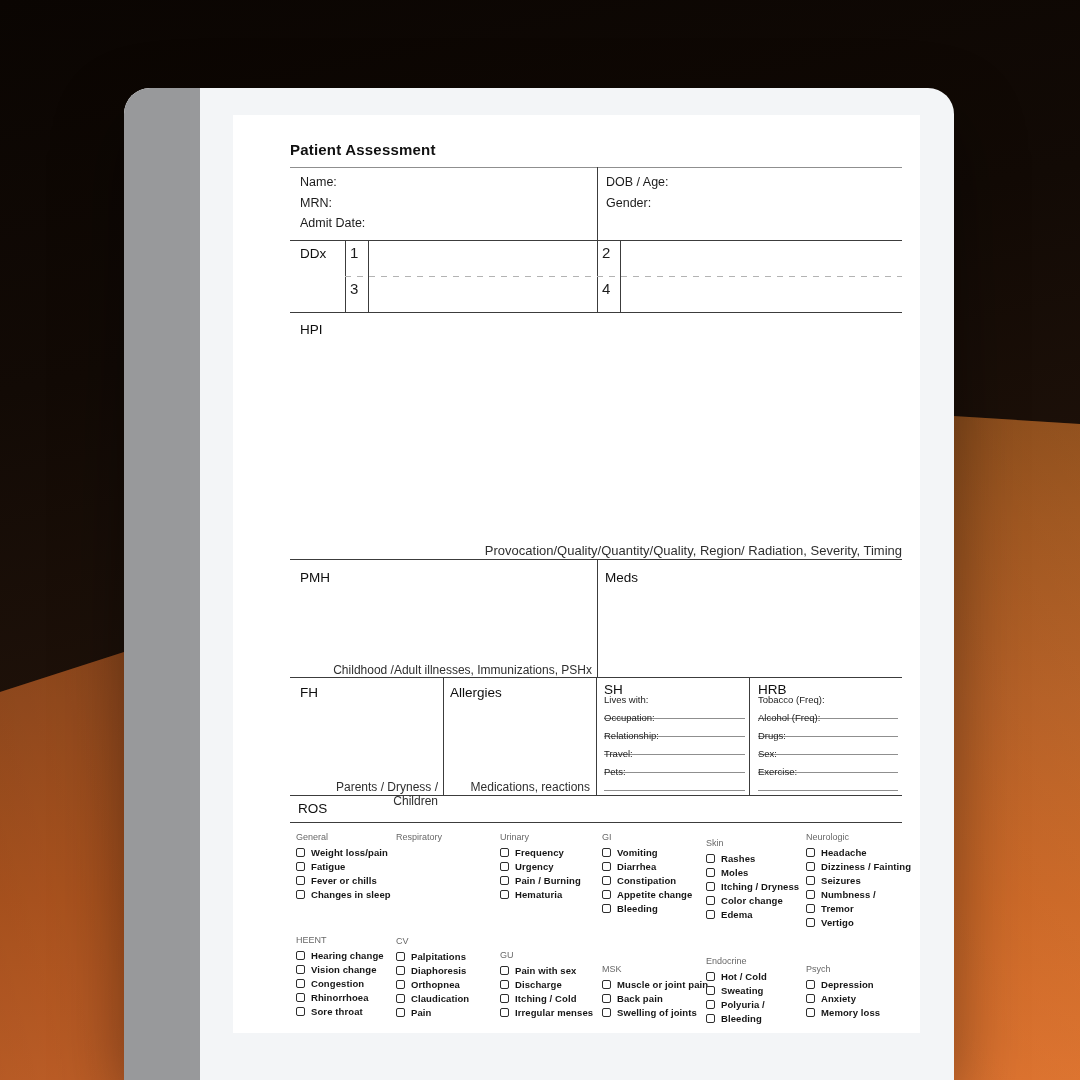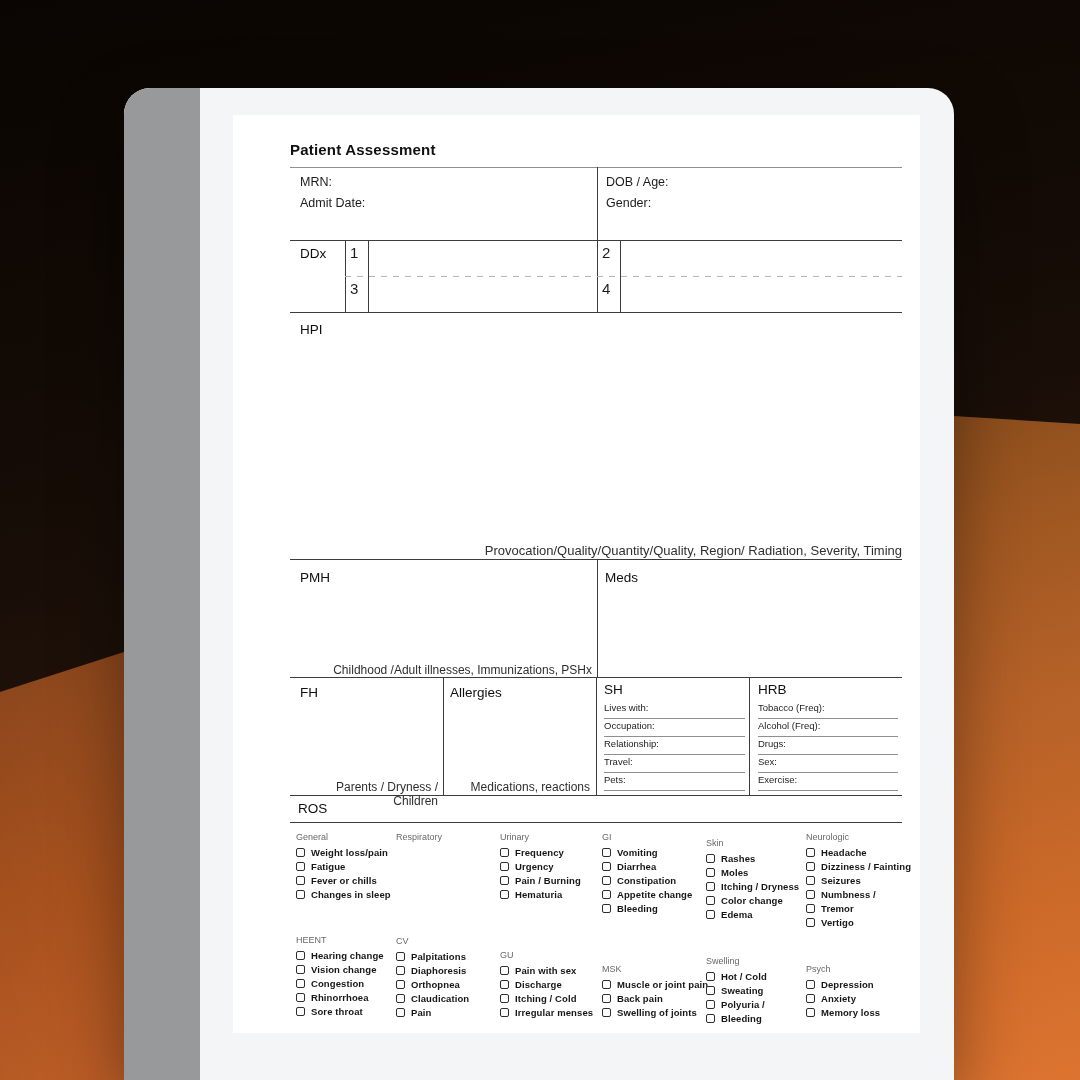--- a/index.html
+++ b/index.html
@@ -46,21 +46,21 @@
   .slot{position:absolute;}
 
   .caption{position:absolute;font-size:13px;color:#2f2f2f;}
   .caption.small{font-size:12px;}
   .right-al{text-align:right;}
 
   
   .fields{position:absolute;top:586px;}
   .fields.sh{left:314px;width:141px;}
   .fields.hrb{left:468px;width:140px;}
-  .field-row{height:18px;border-bottom:1px solid #8f8f8f;display:flex;align-items:flex-end;padding-bottom:5px;}
+  .field-row{height:18px;border-bottom:1px solid #8f8f8f;display:flex;align-items:flex-end;padding-bottom:13px;}
   .field-label{font-size:9.5px;color:#222;}
 
   
   .ros-block{position:absolute;left:6px;width:606px;}
   .ros-block.b1{top:717px;height:96px;}
   .ros-block.b2{top:820px;height:98px;}
   .ros-col{position:absolute;top:0;width:100px;}
   .ros-col.c1{left:0;}   .ros-col.c2{left:100px;}
   .ros-col.c3{left:204px;}.ros-col.c4{left:306px;}
   .ros-col.c5{left:410px;margin-top:6px;}.ros-col.c6{left:510px;}
@@ -90,20 +90,23 @@
         <div class="hline" style="top:125px"></div>
         <div class="hline" style="top:197px"></div>
         <div class="hline" style="top:444px"></div>
         <div class="hline" style="top:562px"></div>
         <div class="hline" style="top:680px"></div>
         <div class="hline" style="top:707px"></div>
 
         <div class="vline" style="left:307px;top:52px;height:73px"></div>
         <div class="info-col left">
             <div class="info-row">
+            <span class="info-label">Name:</span>
+          </div>
+            <div class="info-row">
             <span class="info-label">MRN:</span>
           </div>
             <div class="info-row">
             <span class="info-label">Admit Date:</span>
           </div>
           </div>
         <div class="info-col right">
             <div class="info-row">
             <span class="info-label">DOB / Age:</span>
           </div>
@@ -400,21 +403,21 @@
                 <span class="box"></span>
                 <span class="chk-label">Back pain</span>
               </div>
                 <div class="chk-row">
                 <span class="box"></span>
                 <span class="chk-label">Swelling of joints</span>
               </div>
               </div>
           </div>
           <div class="ros-col c5">
-            <div class="ros-head">Swelling</div>
+            <div class="ros-head">Endocrine</div>
             <div>
                 <div class="chk-row">
                 <span class="box"></span>
                 <span class="chk-label">Hot / Cold</span>
               </div>
                 <div class="chk-row">
                 <span class="box"></span>
                 <span class="chk-label">Sweating</span>
               </div>
                 <div class="chk-row">

